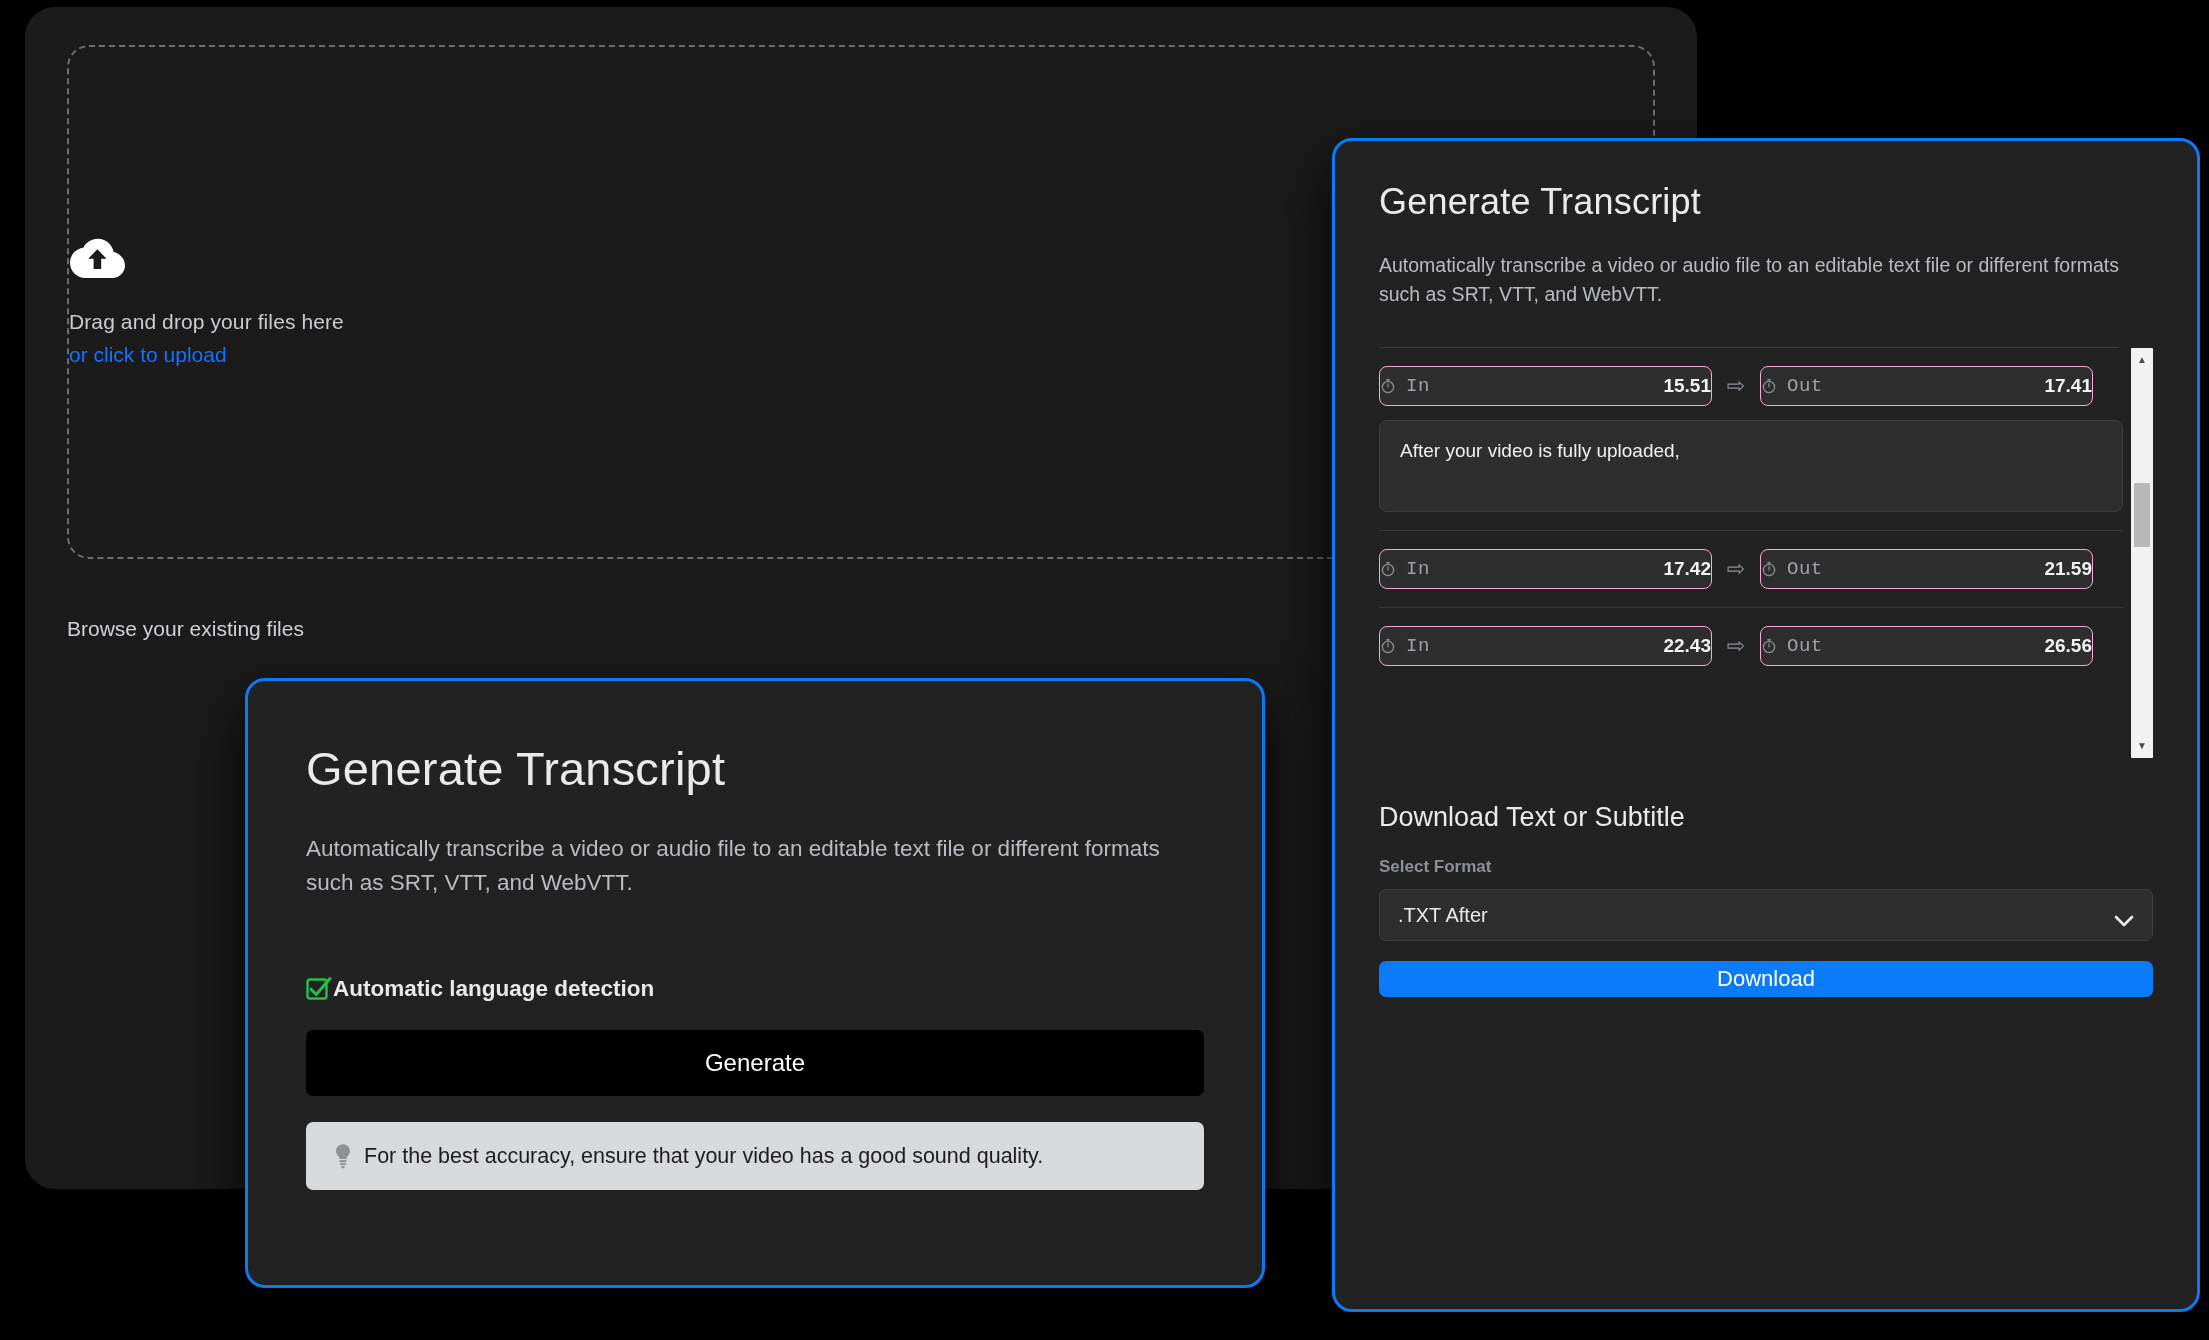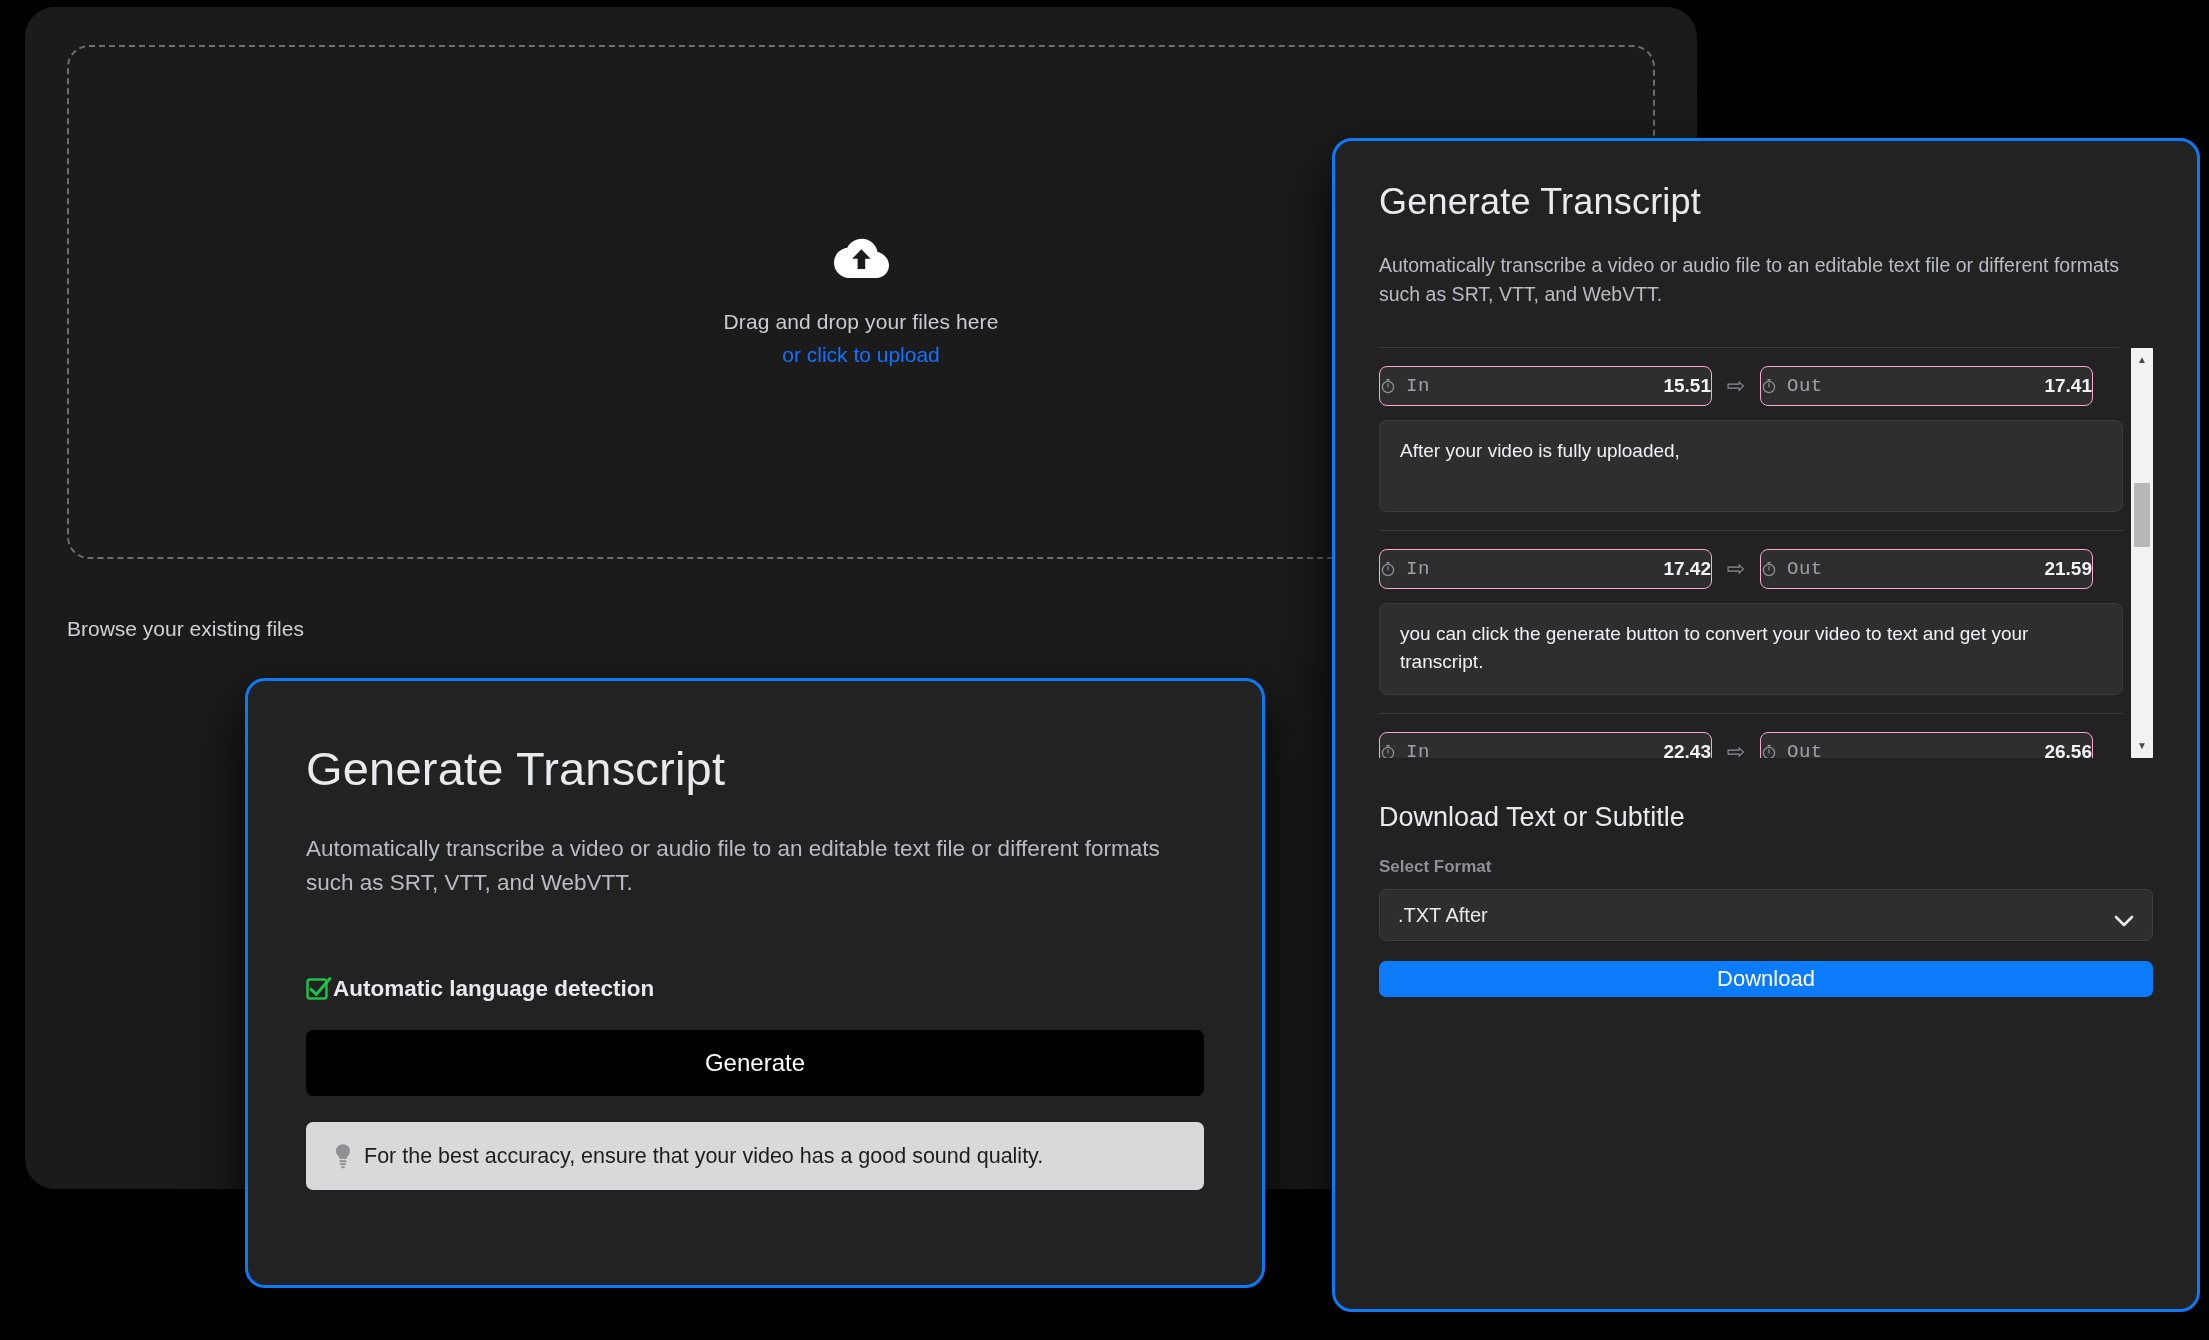--- a/index.html
+++ b/index.html
@@ -34,21 +34,20 @@
   .dropzone {
     position: absolute;
     left: 42px;
     top: 38px;
     width: 1588px;
     height: 514px;
     border: 2px dashed #6e6e6e;
     border-radius: 22px;
     display: flex;
     flex-direction: column;
-    align-items: center;
     justify-content: center;
   }
 
   .cloud-icon { width: 56px; height: 44px; margin-bottom: 28px; }
 
   .dz-line1 {
     color: #c9ccd1;
     font-size: 21px;
     line-height: 30px;
     letter-spacing: 0.1px;
@@ -415,21 +414,20 @@
                 <svg viewBox="0 0 16 16" width="16" height="16" xmlns="http://www.w3.org/2000/svg">
                   <circle cx="8" cy="9" r="5.6" fill="none" stroke="#8b8f95" stroke-width="1.3"></circle>
                   <rect x="6.4" y="0.9" width="3.2" height="1.8" fill="#8b8f95"></rect>
                   <rect x="7.4" y="5.2" width="1.2" height="4.2" fill="#8b8f95"></rect>
                 </svg>
               </span>
               <span class="tf-label">Out</span>
               <span class="tf-value">21.59</span>
             </div>
           </div>
-          <div class="seg-text">you can click the generate button to convert your video to text and get your transcript.</div>
         </div>
 
         <div class="segment">
           <div class="time-row">
             <div class="time-field">
               <span class="tf-icon">
                 <svg viewBox="0 0 16 16" width="16" height="16" xmlns="http://www.w3.org/2000/svg">
                   <circle cx="8" cy="9" r="5.6" fill="none" stroke="#8b8f95" stroke-width="1.3"></circle>
                   <rect x="6.4" y="0.9" width="3.2" height="1.8" fill="#8b8f95"></rect>
                   <rect x="7.4" y="5.2" width="1.2" height="4.2" fill="#8b8f95"></rect>

